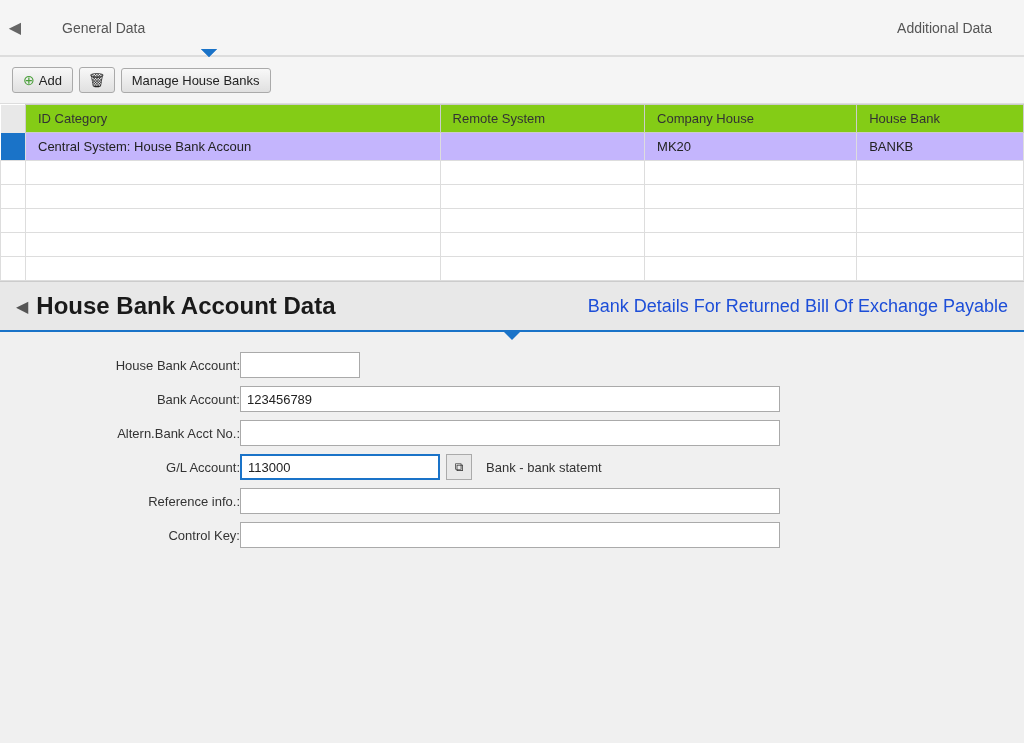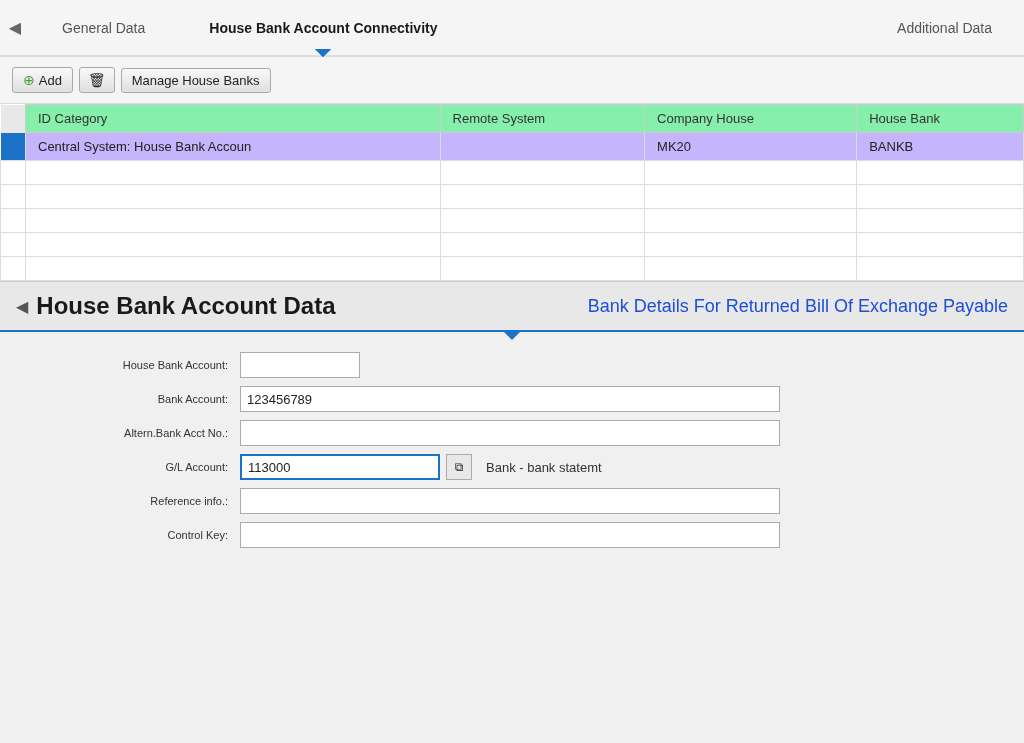--- a/index.html
+++ b/index.html
@@ -84,21 +84,21 @@
       font-size: 13px;
       color: #222;
     }
 
     
     .data-table {
       width: 100%;
       border-collapse: collapse;
     }
     .data-table th {
-      background: #86efac;
+      background: #84cc16;
       border: 1px solid #ccc;
       padding: 6px 12px;
       text-align: left;
       font-weight: normal;
       font-size: 13px;
       color: #333;
     }
     .data-table td {
       border: 1px solid #ddd;
       padding: 6px 12px;
@@ -149,22 +149,22 @@
     }
     .form-row {
       display: flex;
       align-items: center;
       margin-bottom: 8px;
       padding: 0 40px;
     }
     .form-label {
       width: 200px;
       text-align: right;
-      padding-right: 12px;
-      font-size: 11px;
+      padding-right: 0;
+      font-size: 13px;
       color: #333;
     }
     .form-input {
       border: 1px solid #aaa;
       background: #fff;
       padding: 4px 6px;
       font-size: 13px;
       color: #222;
       height: 26px;
     }
@@ -197,21 +197,20 @@
 <body>
 
 <div class="top-nav">
   <div class="nav-left">
     <span>◀</span>
   </div>
   <div class="top-nav-item">
     <span>General Data</span>
   </div>
   <div class="top-nav-item active" style="position:relative;">
-    <span>House Bank Account Connectivity</span>
     <div style="position:absolute;bottom:-2px;left:50%;transform:translateX(-50%);width:0;height:0;border-left:8px solid transparent;border-right:8px solid transparent;border-top:8px solid #1a73c8;"></div>
   </div>
   <div class="nav-spacer"></div>
   <div class="top-nav-item">
     <span>Additional Data</span>
   </div>
 </div>
 
 <div class="section-1">
 

